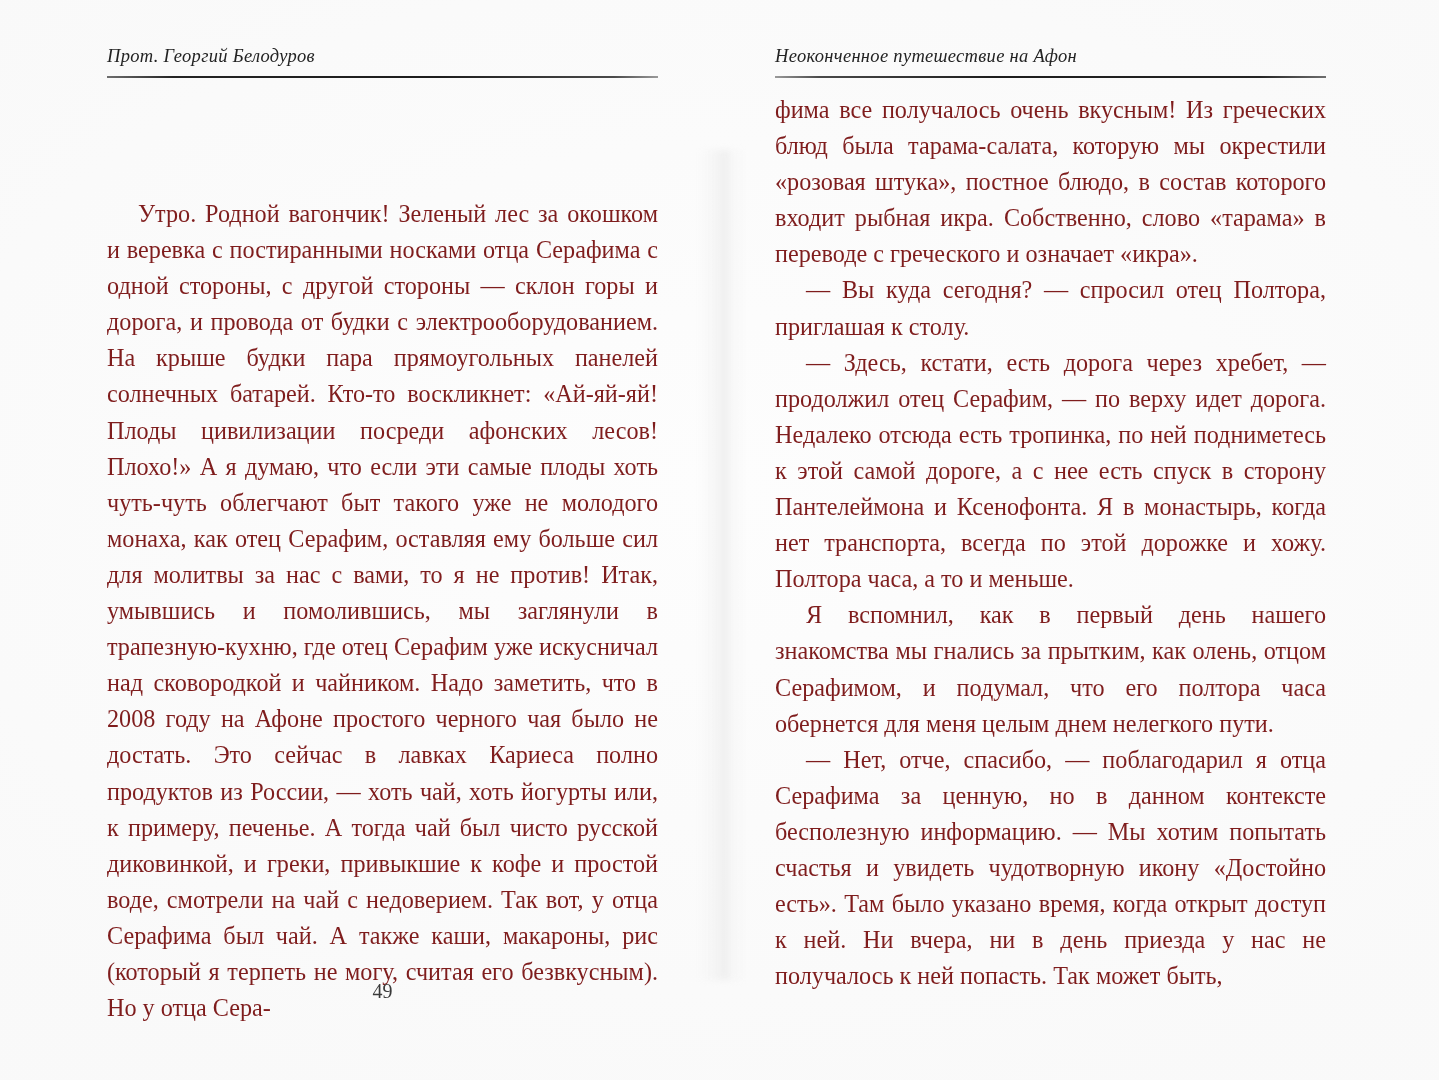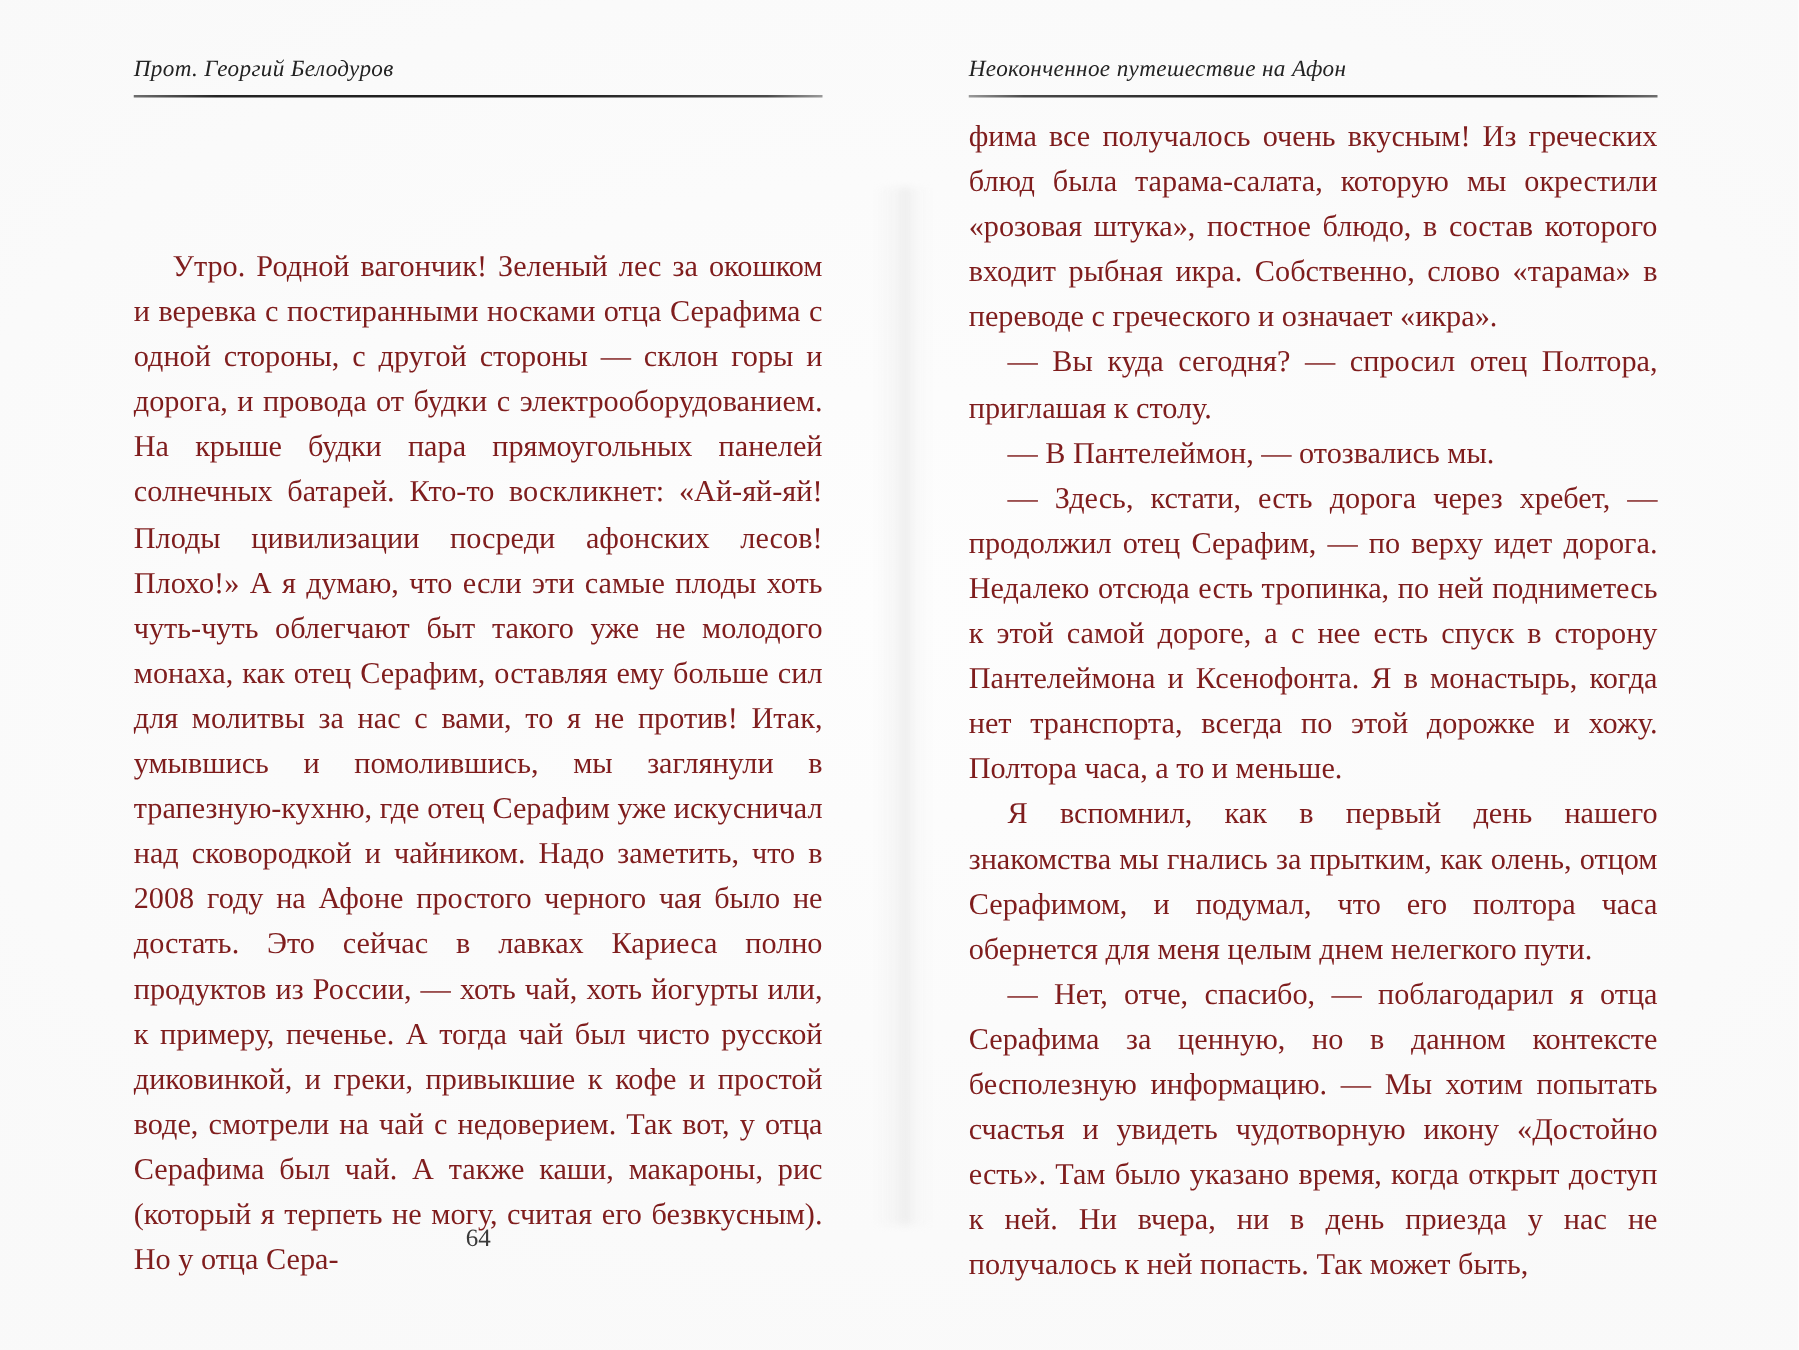--- a/index.html
+++ b/index.html
@@ -143,33 +143,32 @@
 
     <div class="running-head">Прот. Георгий Белодуров</div>
 
     <div class="head-rule"></div>
 
 
     <div class="body-text">
       <p>Утро. Родной вагончик! Зеленый лес за окошком и веревка с постиранными носками отца Серафима с одной стороны, с другой стороны — склон горы и дорога, и провода от будки с электрооборудованием. На крыше будки пара прямоугольных панелей солнечных батарей. Кто-то воскликнет: «Ай-яй-яй! Плоды цивилизации посреди афонских лесов! Плохо!» А я думаю, что если эти самые плоды хоть чуть-чуть облегчают быт такого уже не молодого монаха, как отец Серафим, оставляя ему больше сил для молитвы за нас с вами, то я не против! Итак, умывшись и помолившись, мы заглянули в трапезную-кухню, где отец Серафим уже искусничал над сковородкой и чайником. Надо заметить, что в 2008 году на Афоне простого черного чая было не достать. Это сейчас в лавках Кариеса полно продуктов из России, — хоть чай, хоть йогурты или, к примеру, печенье. А тогда чай был чисто русской диковинкой, и греки, привыкшие к кофе и простой воде, смотрели на чай с недоверием. Так вот, у отца Серафима был чай. А также каши, макароны, рис (который я терпеть не могу, считая его безвкусным). Но у отца Сера-</p>
     </div>
 
-    <div class="folio">64</div>
+    <div class="folio">49</div>
   </div>
 
   <div class="page page-right">
 
     <div class="running-head">Неоконченное путешествие на Афон</div>
 
     <div class="head-rule"></div>
 
     <div class="body-text">
       <p class="runon">фима все получалось очень вкусным! Из греческих блюд была тарама-салата, которую мы окрестили «розовая штука», постное блюдо, в состав которого входит рыбная икра. Собственно, слово «тарама» в переводе с греческого и означает «икра».</p>
       <p>— Вы куда сегодня? — спросил отец Полтора, приглашая к столу.</p>
-      <p>— В Пантелеймон, — отозвались мы.</p>
       <p>— Здесь, кстати, есть дорога через хребет, — продолжил отец Серафим, — по верху идет дорога. Недалеко отсюда есть тропинка, по ней подниметесь к этой самой дороге, а с нее есть спуск в сторону Пантелеймона и Ксенофонта. Я в монастырь, когда нет транспорта, всегда по этой дорожке и хожу. Полтора часа, а то и меньше.</p>
       <p>Я вспомнил, как в первый день нашего знакомства мы гнались за прытким, как олень, отцом Серафимом, и подумал, что его полтора часа обернется для меня целым днем нелегкого пути.</p>
       <p>— Нет, отче, спасибо, — поблагодарил я отца Серафима за ценную, но в данном контексте бесполезную информацию. — Мы хотим попытать счастья и увидеть чудотворную икону «Достойно есть». Там было указано время, когда открыт доступ к ней. Ни вчера, ни в день приезда у нас не получалось к ней попасть. Так может быть,</p>
     </div>
 
   </div>
 
 </div>
 
 </body></html>

